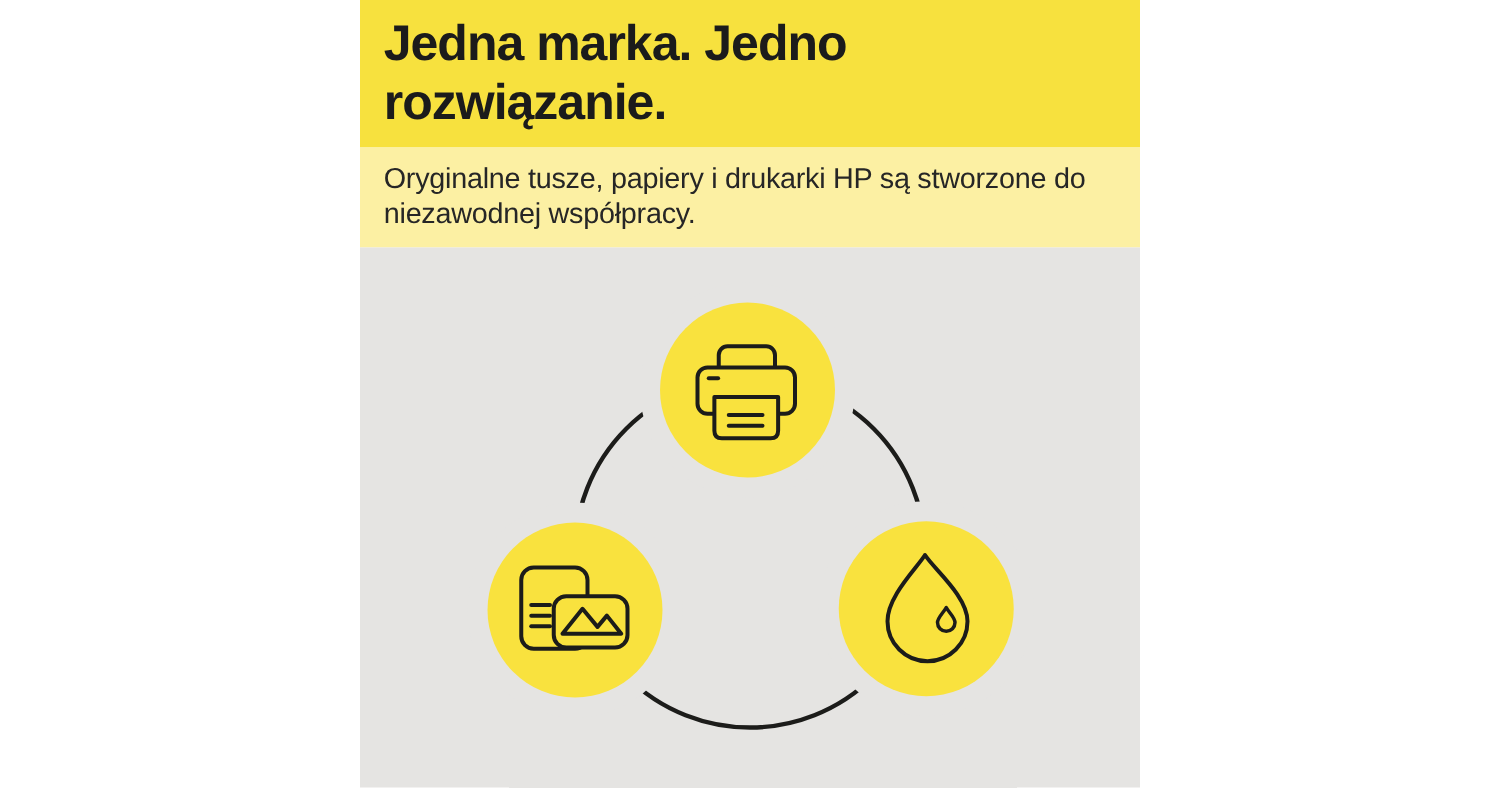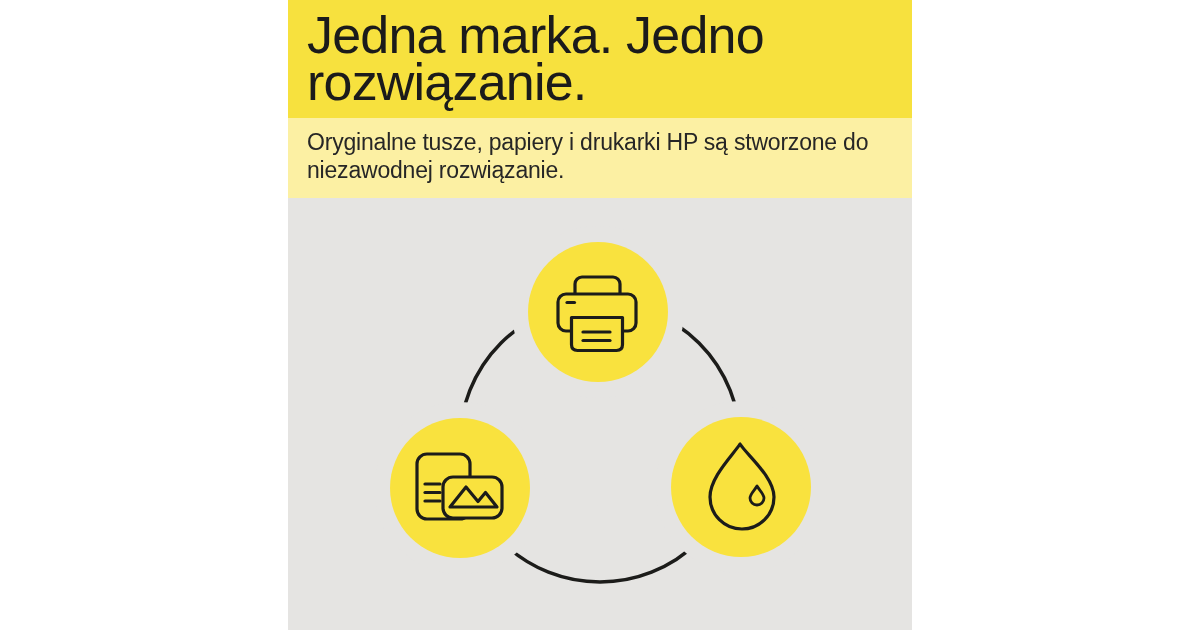--- a/index.html
+++ b/index.html
@@ -11,21 +11,21 @@
   }
   .column {
     position:absolute; left:288px; top:0;
     width:624px; height:630px;
   }
   .band-headline {
     height:118px; background:#F7E13E;
     box-sizing:border-box; padding:12px 14px 0 19px;
   }
   .headline {
-    font-size:52px; font-weight:400; line-height:47px;
+    font-size:40px; font-weight:700; line-height:47px;
     color:#1B1B1B; letter-spacing:-0.8px;
   }
   .band-sub {
     height:80px; background:#FCF0A3;
     box-sizing:border-box; padding:10px 14px 5px 19px;
   }
   .sub {
     font-size:23px; font-weight:400; line-height:28px;
     color:#262626; letter-spacing:-0.2px;
   }
@@ -41,21 +41,21 @@
 
   <div class="band-headline">
     <div class="headline">
       <div>Jedna marka. Jedno rozwiązanie.</div>
     </div>
   </div>
 
   <div class="band-sub">
     <div class="sub">
       <div>Oryginalne tusze, papiery i drukarki HP są stworzone do</div>
-      <div>niezawodnej rozwiązanie.</div>
+      <div>niezawodnej współpracy.</div>
     </div>
   </div>
 
   <div class="diagram-panel">
     <svg width="624" height="432" viewBox="0 0 624 432">
 
       <circle cx="312" cy="244" r="140" fill="none" stroke="#1C1C1A" stroke-width="3.5"></circle>
 
       <g>
         <circle cx="310" cy="114" r="86" fill="#E5E4E2"></circle>

